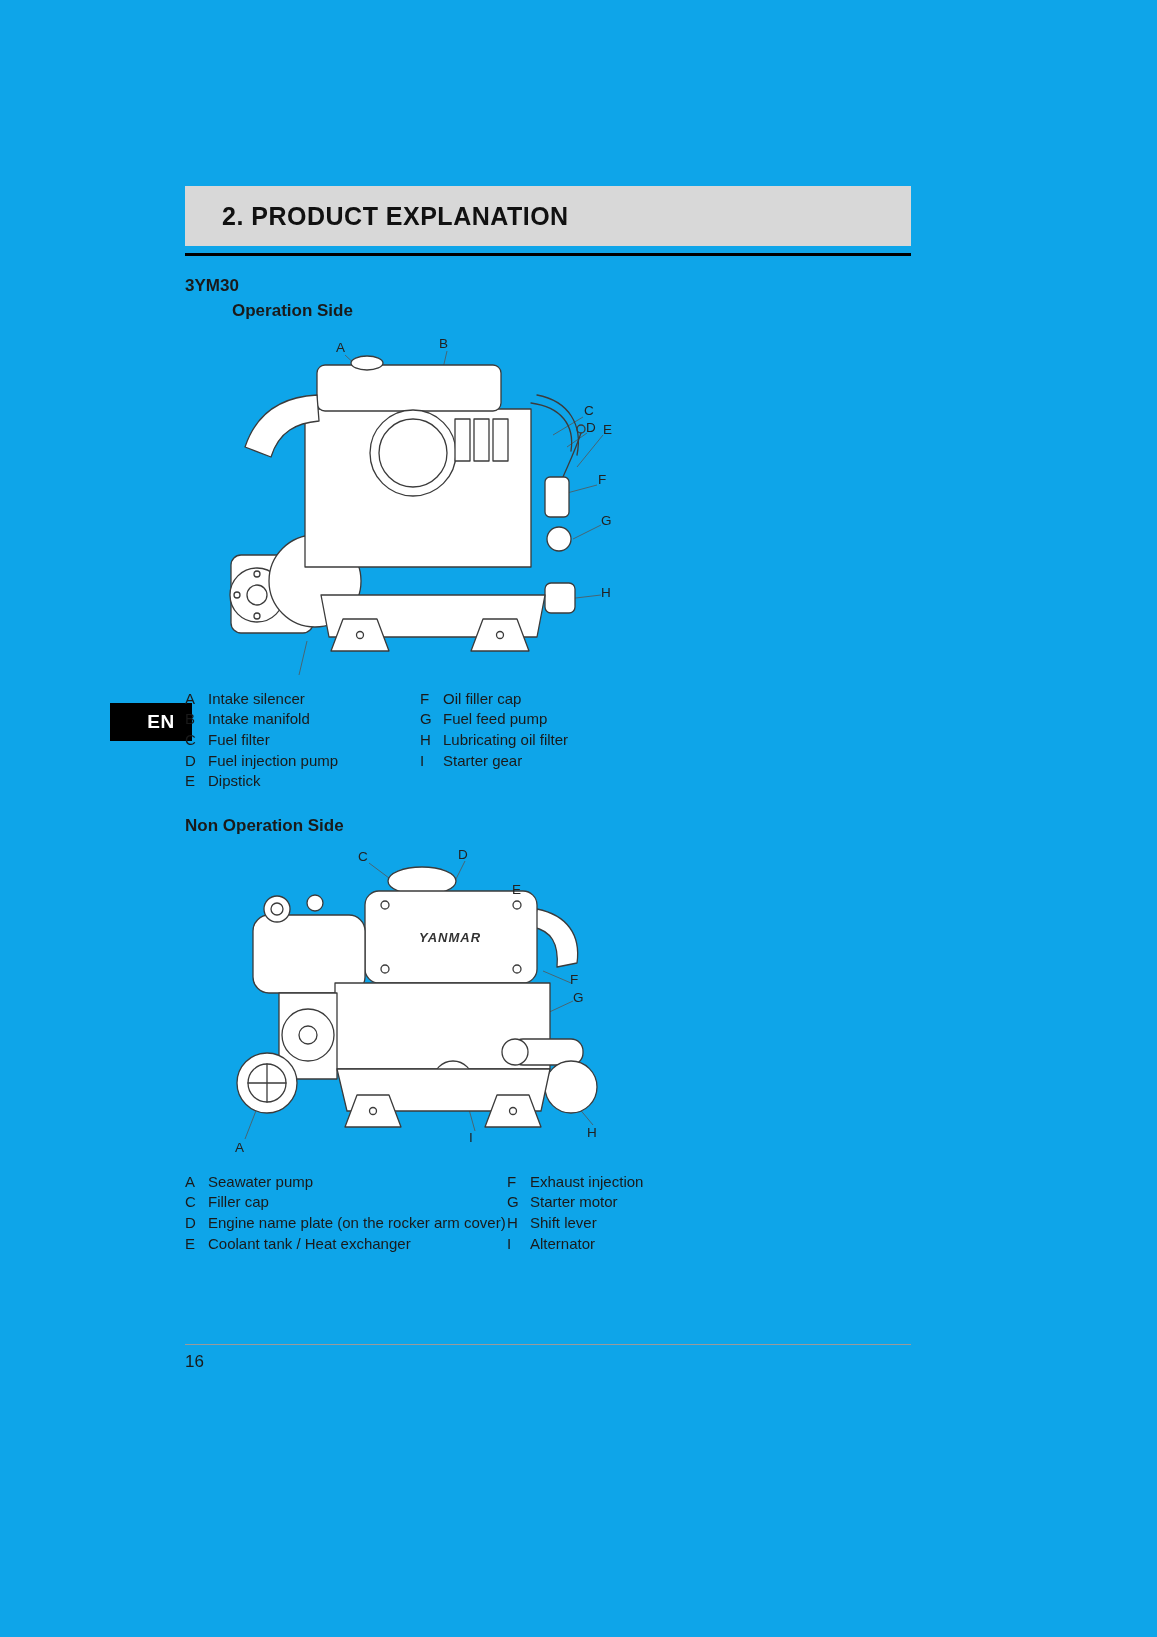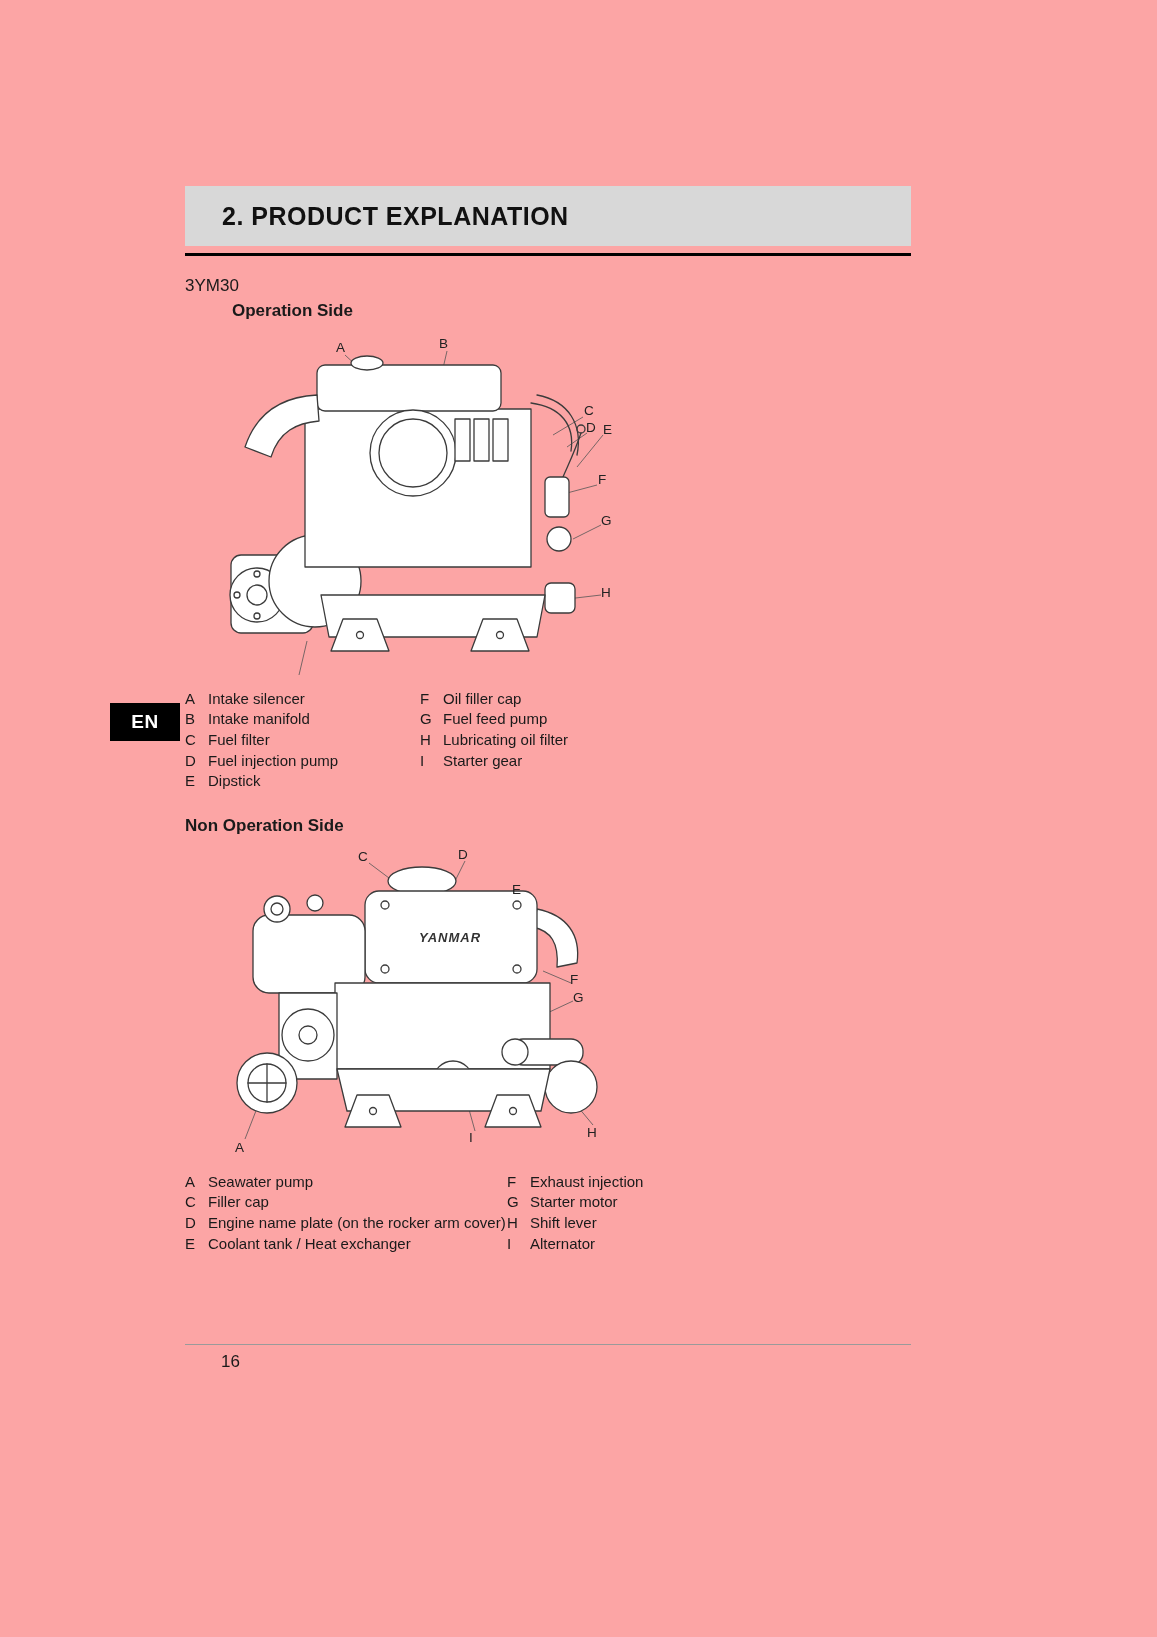--- a/index.html
+++ b/index.html
@@ -1,49 +1,49 @@
 <!DOCTYPE html>
 <html><head>
 <meta charset="utf-8">
 <style>
   html,body{margin:0;padding:0;background:#ffffff;}
   body{width:1157px;height:1637px;position:relative;font-family:"Liberation Sans",sans-serif;color:#1a1a1a;}
-  .page{position:absolute;inset:0;background:#fca5a5;}
+  .page{position:absolute;inset:0;background:#0ea5e9;}
 
   .header-band{position:absolute;left:185px;top:186px;width:726px;height:60px;background:#d8d8d8;display:flex;align-items:center;}
   .header-band h1{margin:0 0 0 37px;font-size:25px;font-weight:bold;letter-spacing:.5px;color:#111;}
   .header-rule{position:absolute;left:185px;top:253px;width:726px;height:3px;background:#000;}
 
-  .model-heading{position:absolute;left:185px;top:276px;font-size:17px;font-weight:normal;}
+  .model-heading{position:absolute;left:185px;top:276px;font-size:17px;font-weight:bold;}
   .sub-heading{position:absolute;left:185px;font-size:17px;font-weight:bold;}
   .sub-heading.op{top:301px;margin-left:47px;}
   .sub-heading.nonop{top:816px;}
 
   .diagram{position:absolute;left:215px;width:400px;}
   .diagram.op{top:333px;height:352px;}
   .diagram.nonop{top:843px;height:318px;}
   .diagram svg{position:absolute;left:0;top:0;}
   .callout{position:absolute;font-size:13.5px;color:#222;line-height:1;}
 
-  .en-tab{position:absolute;left:110px;top:703px;width:70px;height:38px;background:#000;color:#fff;
-          display:flex;align-items:center;justify-content:center;font-size:19px;font-weight:bold;letter-spacing:.5px;}
+  .en-tab{position:absolute;left:110px;top:703px;width:62px;height:38px;background:#000;color:#fff;
+          display:flex;align-items:center;justify-content:center;font-size:19px;font-weight:bold;letter-spacing:.5px;padding-left:20px;}
 
   .parts{position:absolute;left:185px;width:726px;font-size:15px;}
   .parts.list1{top:688px;}
   .parts.list2{top:1171px;}
   .parts-col{position:absolute;top:0;white-space:nowrap;}
   .parts-col.left{left:0;}
   .parts.list1 .parts-col.right{left:235px;}
   .parts.list2 .parts-col.right{left:322px;}
   .part-row{display:flex;height:20.6px;align-items:center;}
   .part-letter{width:23px;flex:0 0 23px;}
   .part-label{white-space:nowrap;}
 
   .bottom-rule{position:absolute;left:185px;top:1344px;width:726px;height:1px;background:#9a9a9a;}
-  .page-number{position:absolute;left:185px;top:1352px;font-size:17px;margin-left:36px;}
+  .page-number{position:absolute;left:185px;top:1352px;font-size:17px;}
 
   .art{stroke:#3b3b3b;stroke-width:1.3;fill:#fff;stroke-linejoin:round;stroke-linecap:round;}
   .art .nf{fill:none;}
   .leader{stroke:#555;stroke-width:.8;fill:none;}
   .brand-text{font-family:"Liberation Sans",sans-serif;font-size:13px;font-weight:bold;font-style:italic;fill:#333;stroke:none;letter-spacing:1px;}
 </style>
 </head>
 <body>
 
 <div class="page">

